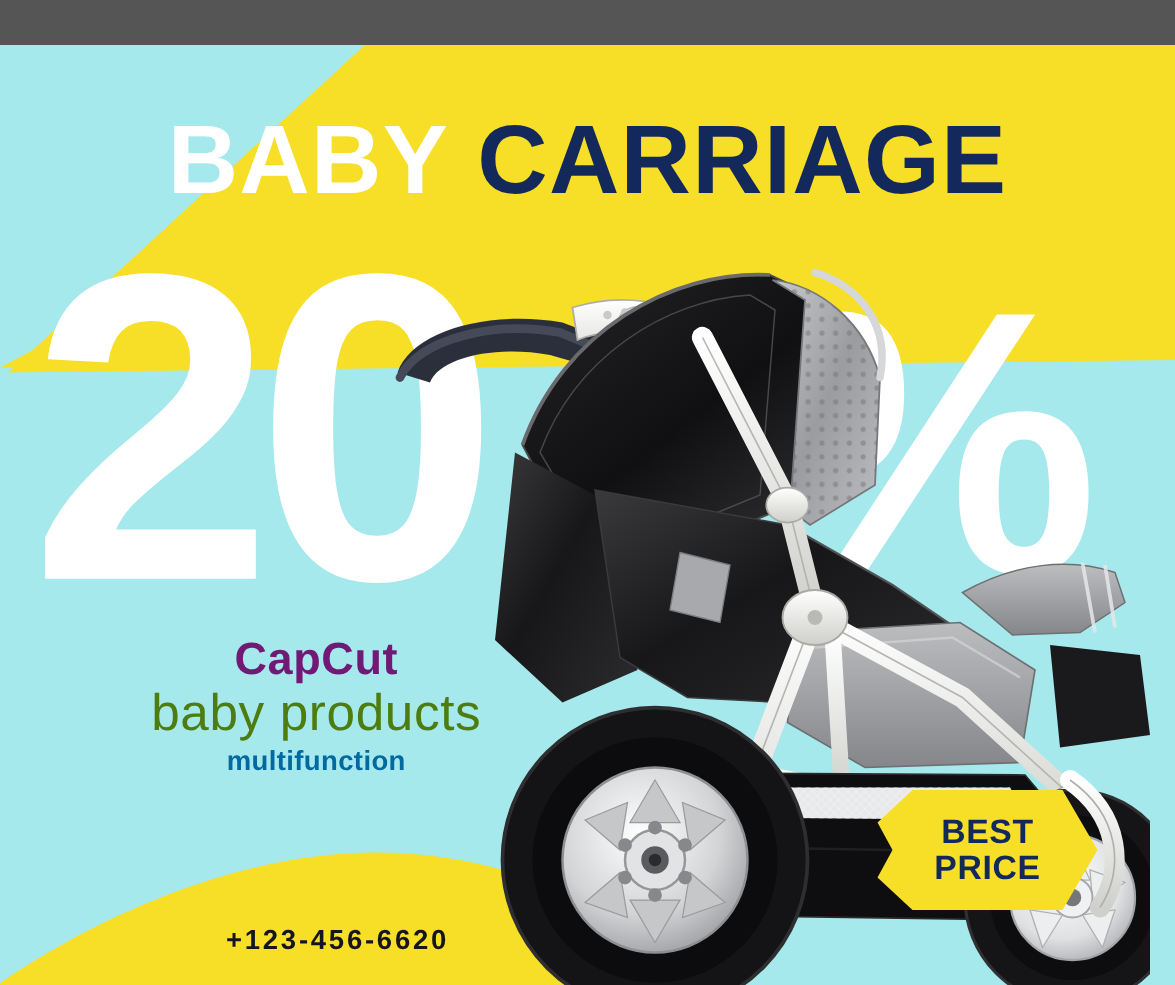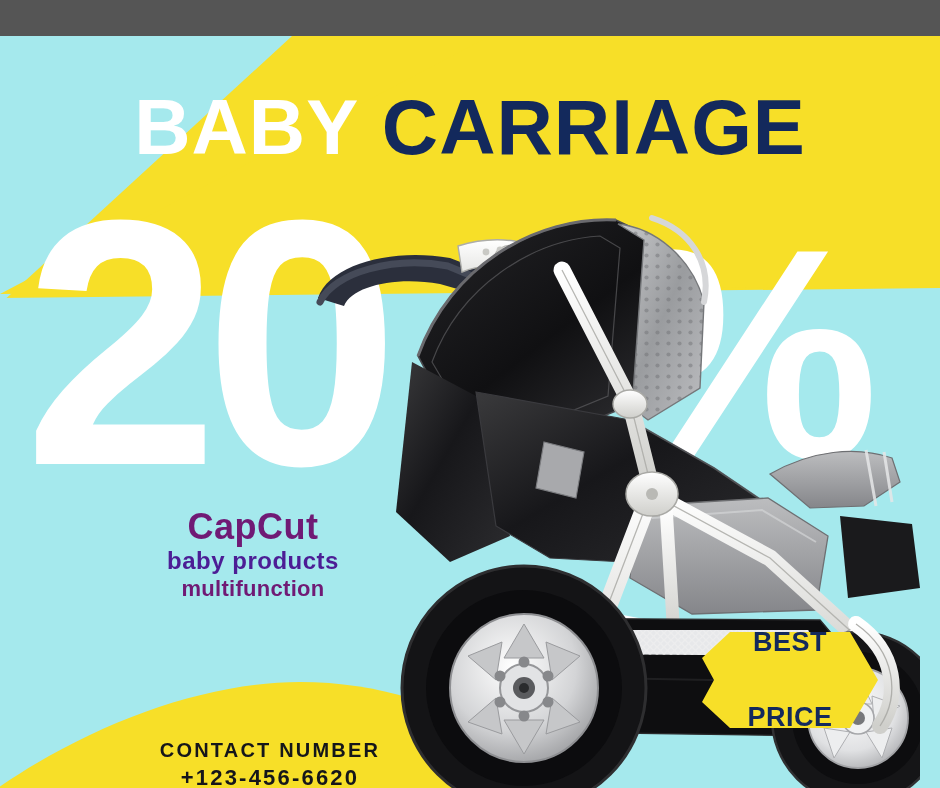--- a/index.html
+++ b/index.html
@@ -36,28 +36,28 @@
     position:absolute;z-index:6;left:0;top:52px;width:940px;text-align:center;
     font-weight:bold;font-size:78px;line-height:1;letter-spacing:1px;
     white-space:nowrap;
   }
   #headline .w1{color:#FFFFFF;text-align:right;}
   #headline .w2{color:#13295C;}
 
   
   #brand{position:absolute;z-index:6;left:38px;top:470px;width:430px;text-align:center;}
   #brand .b1{font-size:36px;font-weight:bold;color:#701a75;line-height:1.15;letter-spacing:.5px;}
-  #brand .b2{font-size:24px;font-weight:bold;color:#4c1d95;line-height:1.15;letter-spacing:.5px;}
-  #brand .b3{font-size:22px;font-weight:bold;color:#701a75;line-height:1.3;letter-spacing:.3px;}
+  #brand .b2{font-size:41px;font-weight:normal;color:#4d7c0f;line-height:1.15;letter-spacing:.5px;}
+  #brand .b3{font-size:22px;font-weight:bold;color:#0369a1;line-height:1.3;letter-spacing:.3px;}
 
   
   #badge{position:absolute;z-index:7;left:700px;top:592px;width:180px;height:104px;}
   #badge-text{
     position:absolute;left:0;top:0;width:180px;height:104px;
-    display:flex;flex-direction:column;align-items:center;justify-content:space-between;
+    display:flex;flex-direction:column;align-items:center;justify-content:center;
     color:#13295C;font-weight:bold;font-size:27px;line-height:1.07;letter-spacing:.5px;
   }
 
   
   #contact{
     position:absolute;z-index:7;left:60px;top:702px;width:420px;text-align:center;
     color:#15161A;font-weight:bold;line-height:1.28;
   }
   #contact .c1{font-size:20px;letter-spacing:2.2px;}
   #contact .c2{font-size:22px;letter-spacing:2.2px;}
@@ -256,17 +256,16 @@
     <svg viewBox="0 0 180 104" style="position:absolute;left:0;top:0;width:180px;height:104px;">
       <path d="M30 4 L150 4 L178 52 L150 100 L30 100 L2 74 L14 52 L2 30 Z" fill="#F7DF28"></path>
     </svg>
     <div id="badge-text">
       <span>BEST</span>
       <span>PRICE</span>
     </div>
   </div>
 
   <div id="contact">
-    <div class="c1">CONTACT NUMBER</div>
     <div class="c2">+123-456-6620</div>
   </div>
 
 </div>
 
 </body></html>

